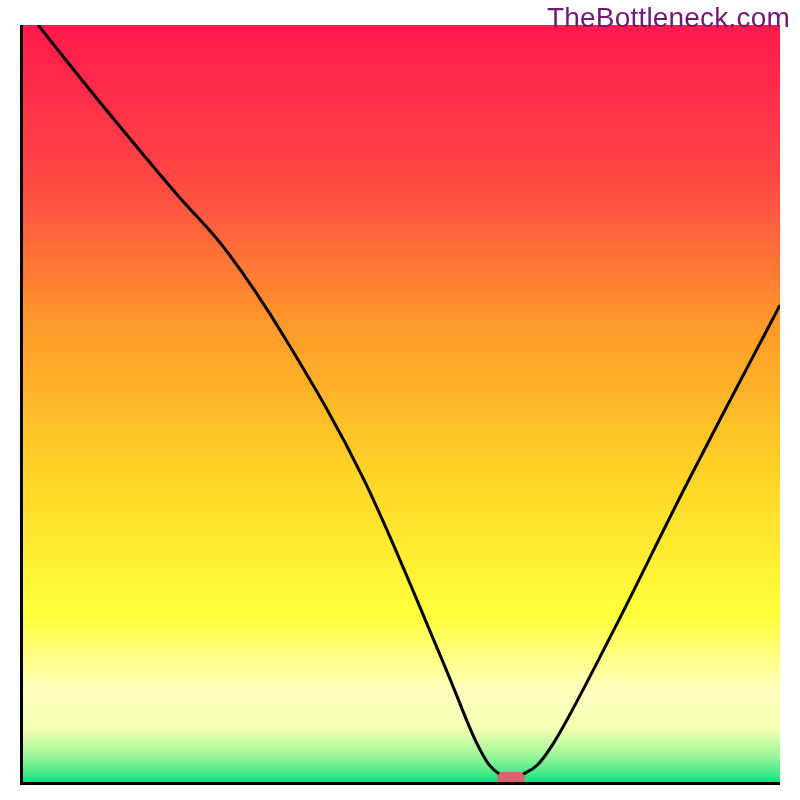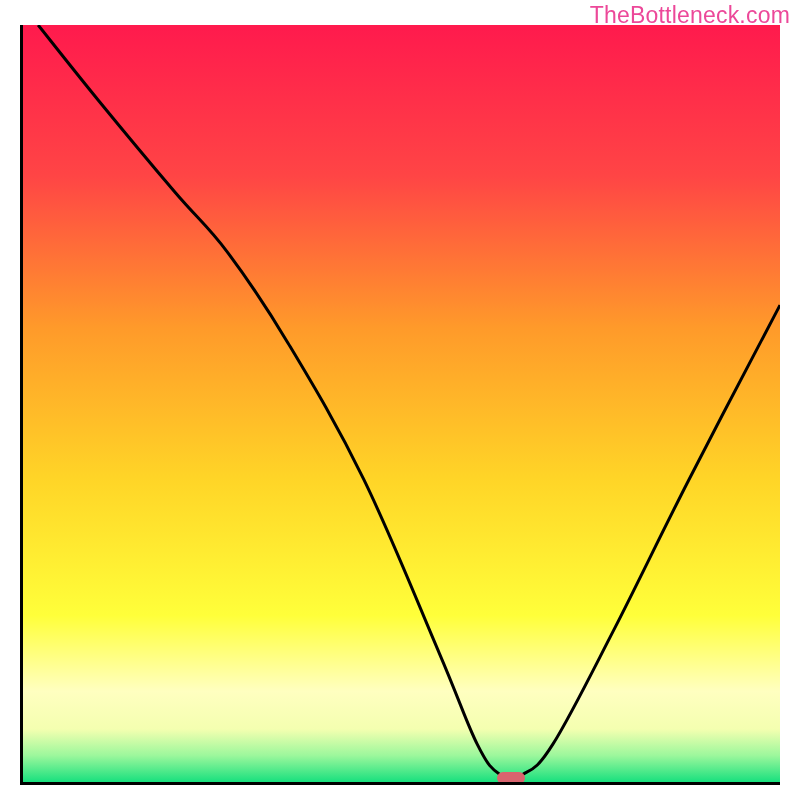--- a/index.html
+++ b/index.html
@@ -12,22 +12,22 @@
   }
   .container {
     position: relative;
     width: 800px;
     height: 800px;
   }
   .watermark {
     position: absolute;
     top: 2px;
     right: 10px;
-    font-size: 23px;
-    color: #ec4899;
+    font-size: 28px;
+    color: #701a75;
     letter-spacing: 0.2px;
     z-index: 10;
   }
   .plot {
     position: absolute;
     left: 20px;
     top: 25px;
     width: 760px;
     height: 760px;
     border-left: 3px solid #000;

